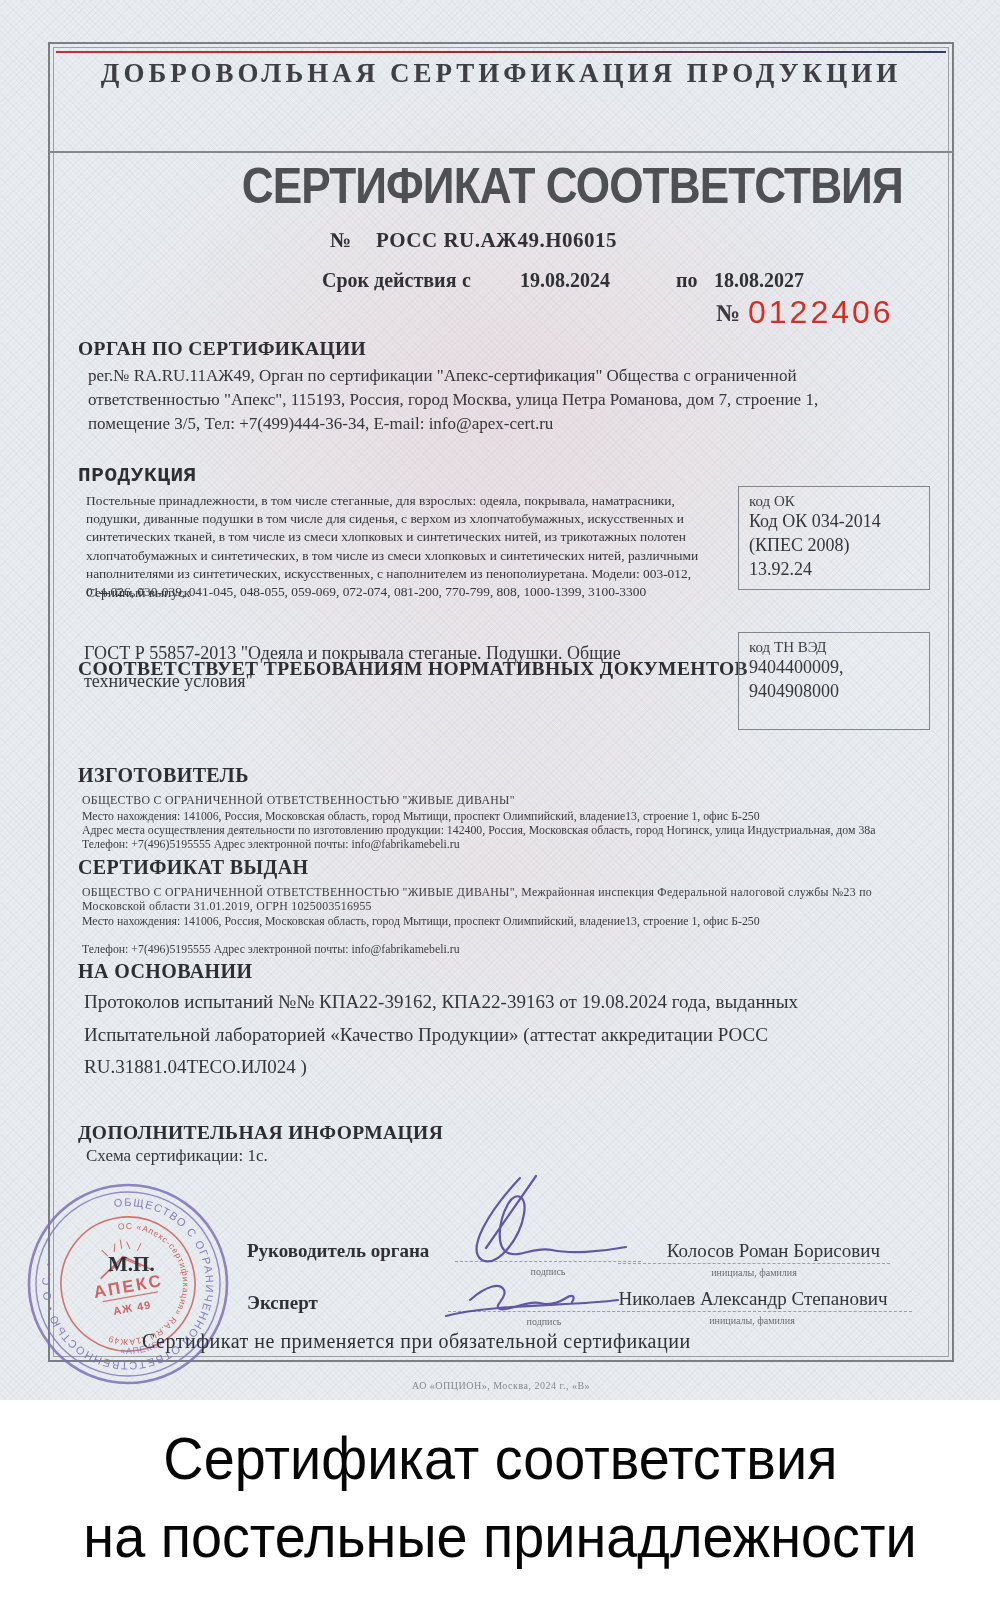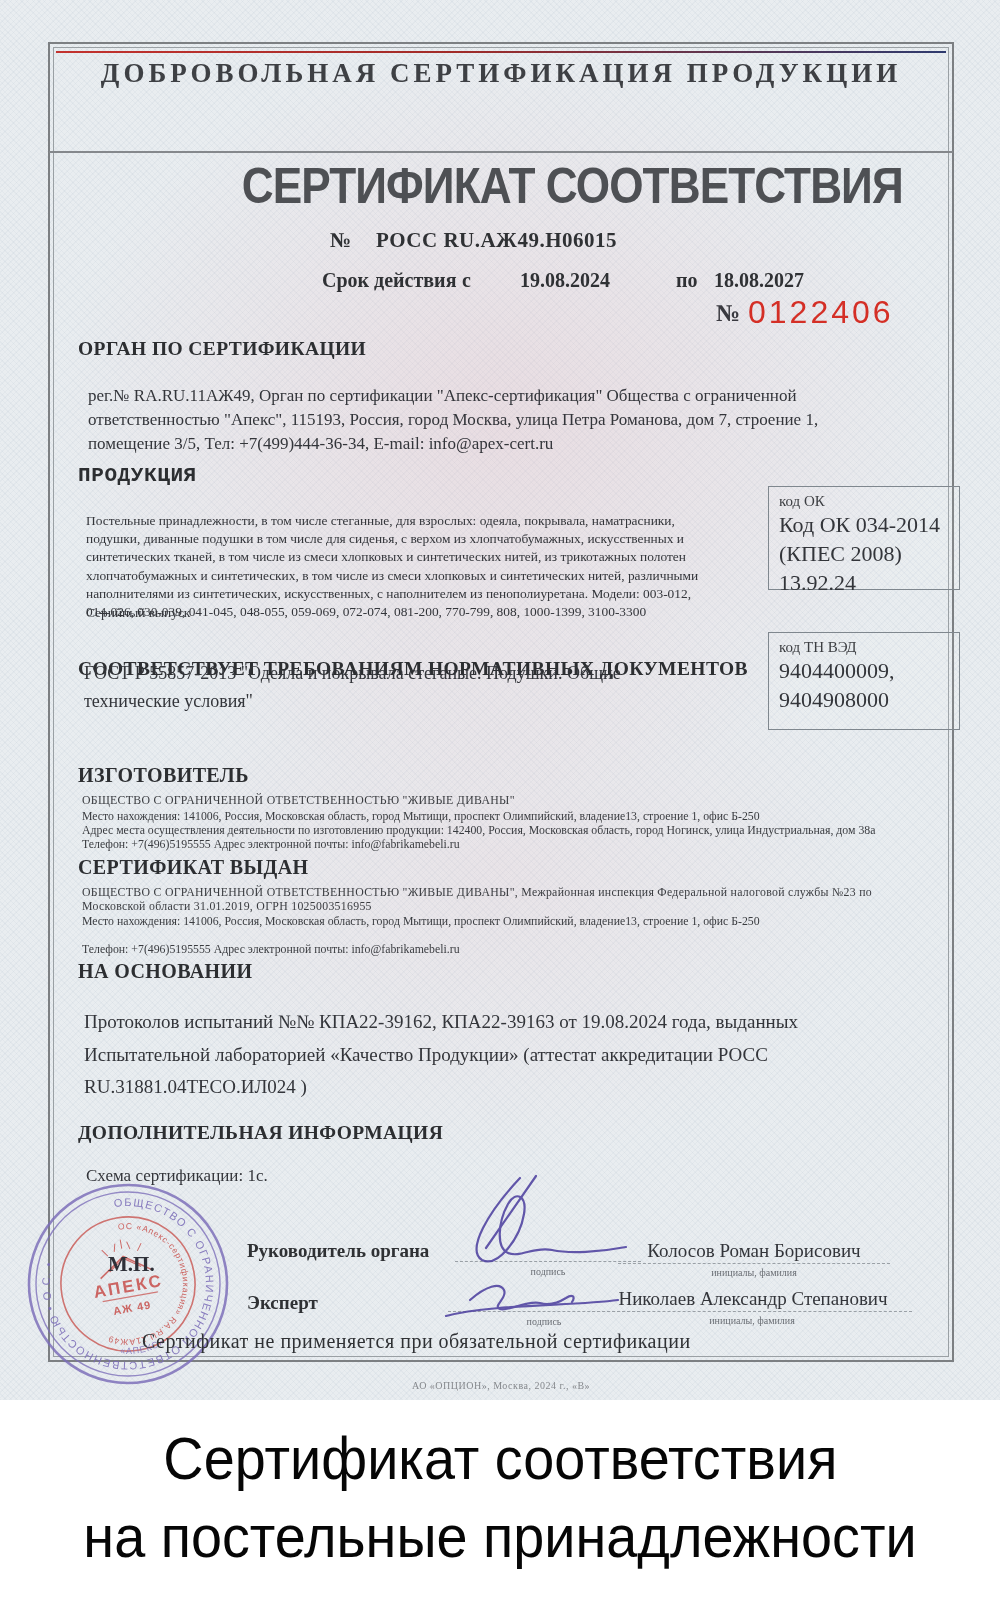--- a/index.html
+++ b/index.html
@@ -49,29 +49,28 @@
   .valid-row{ top:269px; font-size:20px; }
 
   .red-no-sign { left:716px; top:300px; font-size:24px; font-weight:bold; color:#3a3a40; }
   .red-no {
     left:748px; top:294px; font-family:"Liberation Sans", sans-serif;
     font-size:32px; color:#d42f26; letter-spacing:3px;
   }
 
   .sec-h  { font-weight:bold; color:#2c2e31; font-size:19.5px; letter-spacing:0.4px; }
   .sec-h2 { font-weight:bold; color:#2c2e31; font-size:21px; letter-spacing:0.6px; }
-  .body-t { color:#33353a;margin-top:20px; }
+  .body-t { color:#33353a; }
 
   .codebox {
     border:1.5px solid #7f878e; color:#33353a; background:rgba(255,255,255,0.06);
     padding:6px 10px;
-    margin-left:30px;
   }
   .codebox .cb-label { font-size:15px; color:#3c3e42; }
-  .codebox .cb-line  { font-size:22px; line-height:1.32; }
+  .codebox .cb-line  { font-size:18px; line-height:1.32; }
 
   .fine { font-size:11.8px; line-height:13.6px; color:#3a3c40; }
   .fine-first { letter-spacing:0.3px; }
 
   .sig-label { font-weight:bold; font-size:19px; color:#2f3134; }
   .sig-line  { border-bottom:1.2px dashed #9aa0a6; height:1px; }
   .tiny-cap  { font-size:10px; color:#6a6e74; text-align:center; }
   .name-t    { font-size:19px; color:#33353a; text-align:center; white-space:nowrap; }
 
   .footer-note { font-size:20px; color:#2f3134; letter-spacing:0.5px; }
@@ -186,21 +185,21 @@
   </svg>
 
   <div class="el mp" style="left:108px; top:1252px;">М.П.</div>
 
   <div class="el sig-label" style="left:247px; top:1240px;">Руководитель органа</div>
   <div class="el sig-label" style="left:247px; top:1292px;">Эксперт</div>
 
   <div class="el sig-line" style="left:455px; top:1261px; width:186px;"></div>
   <div class="el tiny-cap" style="left:455px; top:1266px; width:186px;">подпись</div>
 
-  <div class="el name-t" style="left:628px; top:1240px; width:252px;">Колосов Роман Борисович</div>
+  <div class="el name-t" style="left:628px; top:1240px; width:252px;text-align:right;">Колосов Роман Борисович</div>
   <div class="el sig-line" style="left:618px; top:1263px; width:272px;"></div>
   <div class="el tiny-cap" style="left:618px; top:1267px; width:272px;">инициалы, фамилия</div>
 
   <div class="el sig-line" style="left:448px; top:1311px; width:192px;"></div>
   <div class="el tiny-cap" style="left:448px; top:1316px; width:192px;">подпись</div>
 
   <div class="el name-t" style="left:600px; top:1288px; width:306px;">Николаев Александр Степанович</div>
   <div class="el sig-line" style="left:592px; top:1311px; width:320px;"></div>
   <div class="el tiny-cap" style="left:592px; top:1315px; width:320px;">инициалы, фамилия</div>
 

